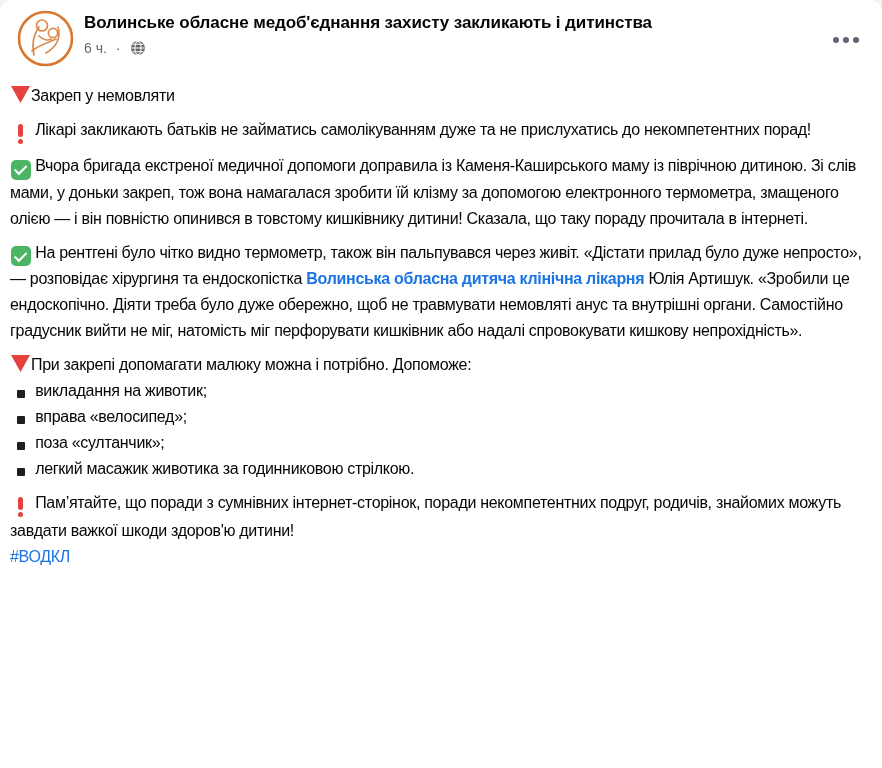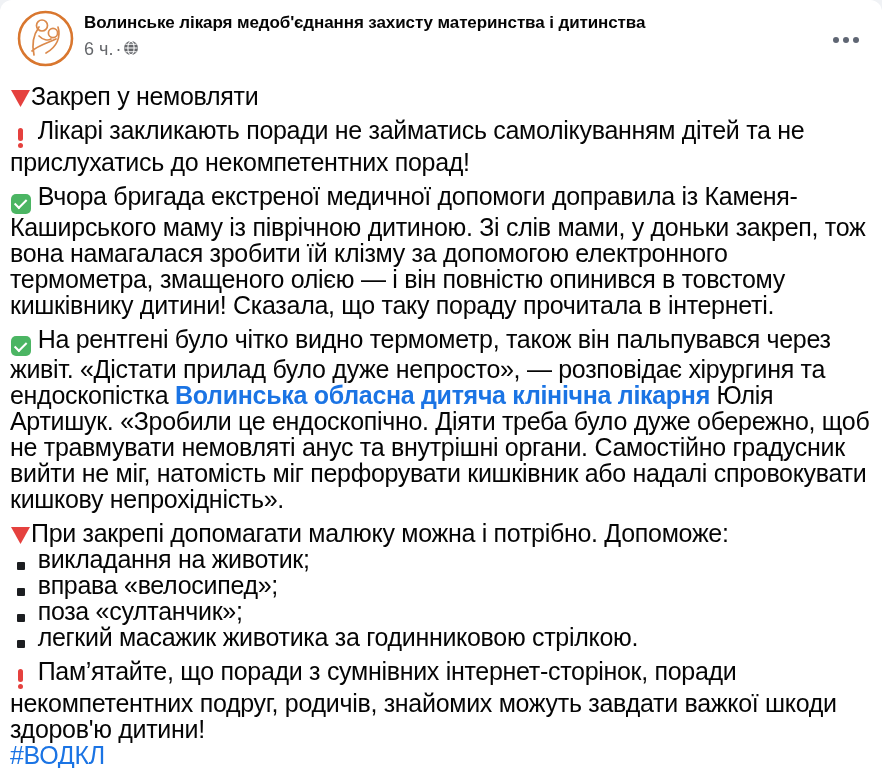--- a/index.html
+++ b/index.html
@@ -33,42 +33,42 @@
   .header-text { margin-left: 10px; padding-top: 2px; min-width: 0; }
   .page-name {
     font-size: 17px;
     font-weight: 700;
     color: #050505;
     line-height: 1.3;
     letter-spacing: -0.1px;
   }
   .meta-row {
     display: flex;
-    align-items: flex-start;
-    gap: 2px;
+    align-items: flex-end;
+    gap: 9px;
     margin-top: 5px;
     color: #65676B;
-    font-size: 18px;
+    font-size: 14px;
   }
   .globe-icon { display: inline-block; margin-top: 1px; }
   .menu-btn {
     margin-left: auto;
     margin-top: 15px;
     width: 40px; height: 30px;
     display: flex; align-items: center; justify-content: center;
     background: transparent; border: none; cursor: pointer;
     border-radius: 6px;
   }
   .dots { display: flex; gap: 4px; }
   .dots i { width: 6px; height: 6px; border-radius: 50%; background: #5F6673; display: block; }
 
   
   .post {
     padding: 16px 10px 0 10px;
-    font-size: 25px;
+    font-size: 16px;
     line-height: 26px;
     letter-spacing: -0.3px;
     color: #050505;
   }
   .para { white-space: pre-wrap; margin: 0 0 8px 0; }
   .para a { text-decoration: none; cursor: pointer; }
   .mention { font-weight: 700; }
   .emoji-box {
     display: inline-flex;
     width: 21px;
@@ -109,21 +109,21 @@
         <path d="M17,45 C14,32 17,24 22,17"></path>
         <circle cx="25" cy="15.5" r="5.5"></circle>
         <circle cx="36" cy="23" r="4.6"></circle>
         <path d="M15,41 C22,35 31,33 39,29"></path>
         <path d="M41,17 C44,27 40,37 29,43"></path>
         <path d="M22,26 C26,30 31,31 34,29"></path>
       </g>
     </svg>
 
     <div class="header-text">
-      <div class="page-name">Волинське лікаря медоб'єднання захисту материнства і дитинства</div>
+      <div class="page-name">Волинське обласне медоб'єднання захисту закликають і дитинства</div>
       <div class="meta-row">
         <span>6 ч.</span>
         <span>·</span>
         <svg class="globe-icon" width="16" height="16" viewBox="0 0 16 16" xmlns="http://www.w3.org/2000/svg">
           <circle cx="8" cy="8" r="7" fill="#65676B"></circle>
           <g stroke="#FFFFFF" stroke-width="1.1" fill="none">
             <ellipse cx="8" cy="8" rx="3.1" ry="6.6"></ellipse>
             <path d="M1.4,8 H14.6"></path>
             <path d="M2.4,4.2 H13.6"></path>
             <path d="M2.4,11.8 H13.6"></path>
@@ -136,20 +136,20 @@
       <span class="dots">
           <i></i>
           <i></i>
           <i></i>
         </span>
     </button>
   </div>
 
   <div class="post" style="color: rgb(5, 5, 5);">
       <div class="para"><span class="emoji-box"><span class="tri" style="background: rgb(229, 65, 62);"></span></span><span>Закреп у немовляти</span></div>
-      <div class="para"><span class="emoji-box"><span class="excl"><span class="bar" style="background: rgb(229, 65, 62);"></span><span class="dot" style="background: rgb(229, 65, 62);"></span></span></span><span> Лікарі закликають поради не займатись самолікуванням дітей та не прислухатись до некомпетентних порад!</span></div>
+      <div class="para"><span class="emoji-box"><span class="excl"><span class="bar" style="background: rgb(229, 65, 62);"></span><span class="dot" style="background: rgb(229, 65, 62);"></span></span></span><span> Лікарі закликають батьків не займатись самолікуванням дуже та не прислухатись до некомпетентних порад!</span></div>
       <div class="para"><span class="emoji-box"><span class="chk" style="background: rgb(75, 181, 99);"><span class="mark"></span></span></span><span> Вчора бригада екстреної медичної допомоги доправила із Каменя-Каширського маму із піврічною дитиною. Зі слів мами, у доньки закреп, тож вона намагалася зробити їй клізму за допомогою електронного термометра, змащеного олією — і він повністю опинився в товстому кишківнику дитини! Сказала, що таку пораду прочитала в інтернеті.</span></div>
       <div class="para"><span class="emoji-box"><span class="chk" style="background: rgb(75, 181, 99);"><span class="mark"></span></span></span><span> На рентгені було чітко видно термометр, також він пальпувався через живіт. «Дістати прилад було дуже непросто», — розповідає хірургиня та ендоскопістка </span><a class="mention" style="color: rgb(27, 116, 228);">Волинська обласна дитяча клінічна лікарня</a><span> Юлія Артишук. «Зробили це ендоскопічно. Діяти треба було дуже обережно, щоб не травмувати немовляті анус та внутрішні органи. Самостійно градусник вийти не міг, натомість міг перфорувати кишківник або надалі спровокувати кишкову непрохідність».</span></div>
       <div class="para"><span class="emoji-box"><span class="tri" style="background: rgb(229, 65, 62);"></span></span><span>При закрепі допомагати малюку можна і потрібно. Допоможе:</span><br><span class="emoji-box"><span class="sq" style="background: rgb(28, 30, 33);"></span></span><span> викладання на животик;</span><br><span class="emoji-box"><span class="sq" style="background: rgb(28, 30, 33);"></span></span><span> вправа «велосипед»;</span><br><span class="emoji-box"><span class="sq" style="background: rgb(28, 30, 33);"></span></span><span> поза «султанчик»;</span><br><span class="emoji-box"><span class="sq" style="background: rgb(28, 30, 33);"></span></span><span> легкий масажик животика за годинниковою стрілкою.</span></div>
       <div class="para"><span class="emoji-box"><span class="excl"><span class="bar" style="background: rgb(229, 65, 62);"></span><span class="dot" style="background: rgb(229, 65, 62);"></span></span></span><span> Пам’ятайте, що поради з сумнівних інтернет-сторінок, поради некомпетентних подруг, родичів, знайомих можуть завдати важкої шкоди здоров'ю дитини!</span><br><a style="color: rgb(27, 116, 228);">#ВОДКЛ</a></div>
     </div>
 
 </div>
 
 </body></html>

